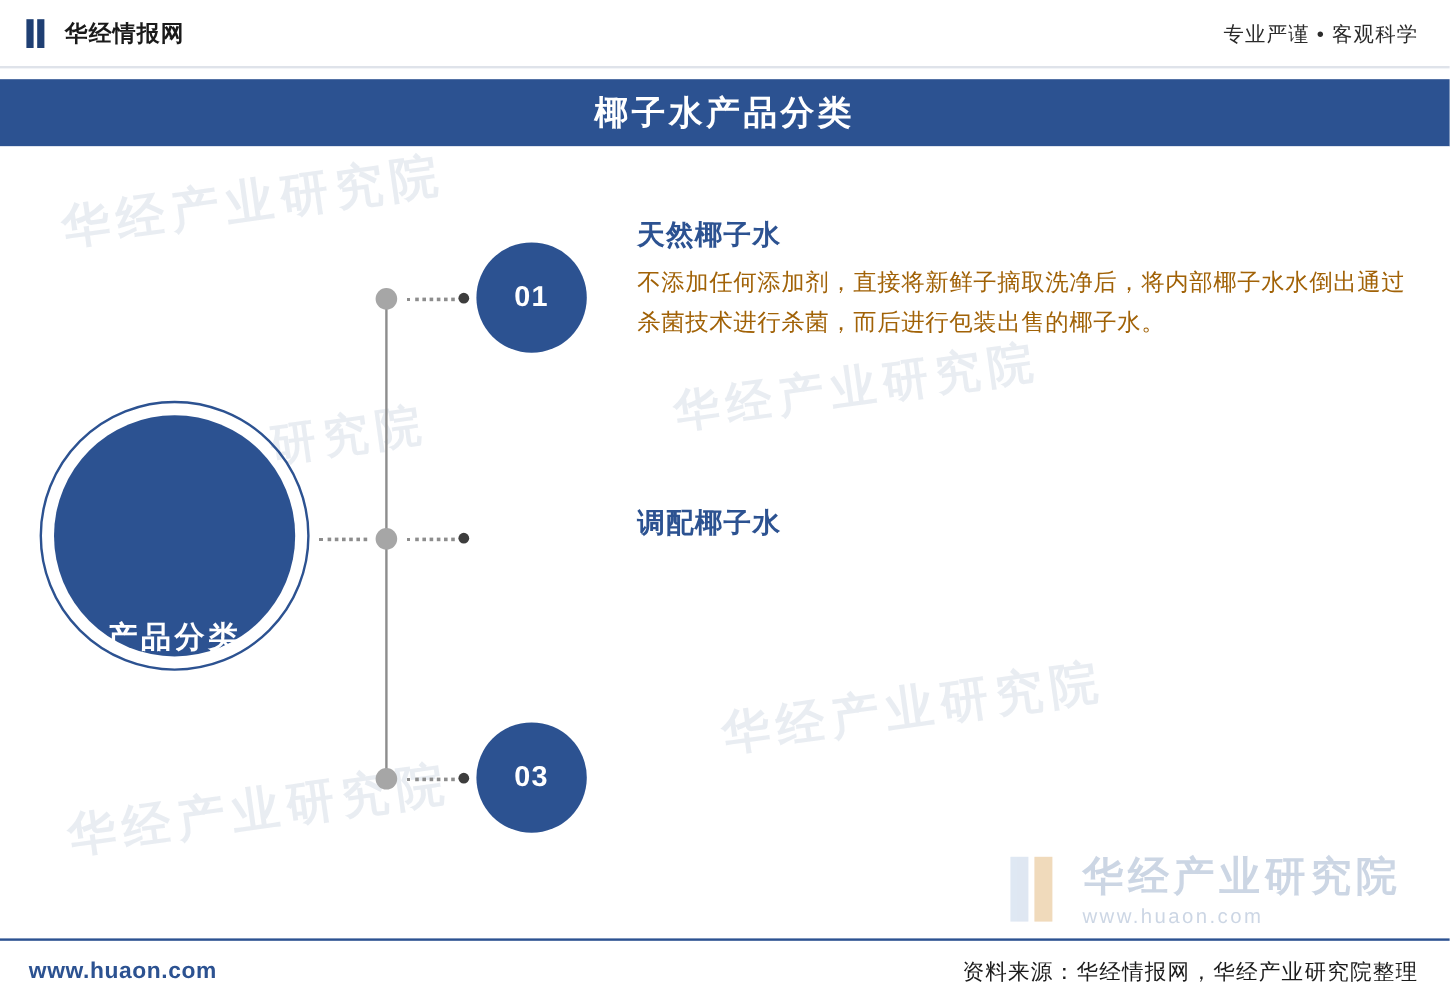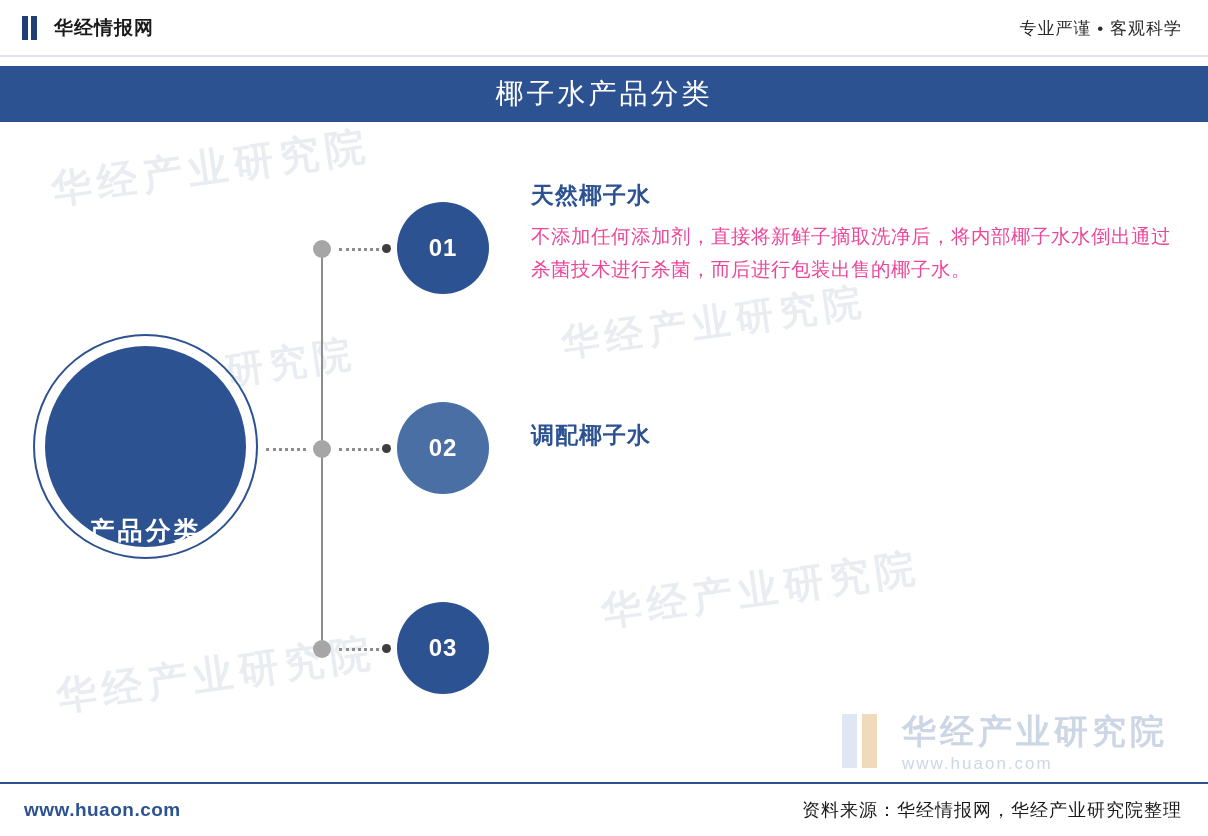--- a/index.html
+++ b/index.html
@@ -83,21 +83,21 @@
     width: 1208px;
     height: 56px;
     background: #2c5291;
     display: flex;
     align-items: center;
     justify-content: center;
   }
   .title-band .title-text {
     color: #ffffff;
     font-size: 28px;
-    font-weight: normal;
+    font-weight: bold;
     letter-spacing: 3px;
   }
 
   
   .content {
     position: absolute;
     left: 0;
     top: 122px;
     width: 1208px;
     height: 660px;
@@ -264,21 +264,21 @@
   }
   .block .blk-title {
     font-size: 23px;
     color: #2c5291;
     font-weight: bold;
     letter-spacing: 1px;
     margin-bottom: 9px;
   }
   .block .blk-body {
     font-size: 19.5px;
-    color: #ec4899;
+    color: #a16207;
     line-height: 33px;
     letter-spacing: 0.5px;
   }
 
   
   .footer {
     position: absolute;
     left: 0;
     top: 782px;
     width: 1208px;
@@ -349,23 +349,20 @@
     </div>
     <div class="block" style="top:58px;">
       <div class="blk-title">天然椰子水</div>
       <div class="blk-body">不添加任何添加剂，直接将新鲜子摘取洗净后，将内部椰子水水倒出通过杀菌技术进行杀菌，而后进行包装出售的椰子水。</div>
     </div>
 
     <div class="node-dot" style="top:318px;"></div>
     <div class="dotline" style="top:326px;"></div>
     <div class="dotline-left" style="top:326px;"></div>
     <div class="small-dot" style="top:322px;"></div>
-    <div class="bubble alt" style="top:280px;">
-      <span>02</span>
-    </div>
     <div class="block" style="top:258px;margin-top:40px;">
       <div class="blk-title">调配椰子水</div>
     </div>
 
     <div class="node-dot" style="top:518px;"></div>
     <div class="dotline" style="top:526px;"></div>
     <div class="small-dot" style="top:522px;"></div>
     <div class="bubble" style="top:480px;">
       <span>03</span>
     </div>

